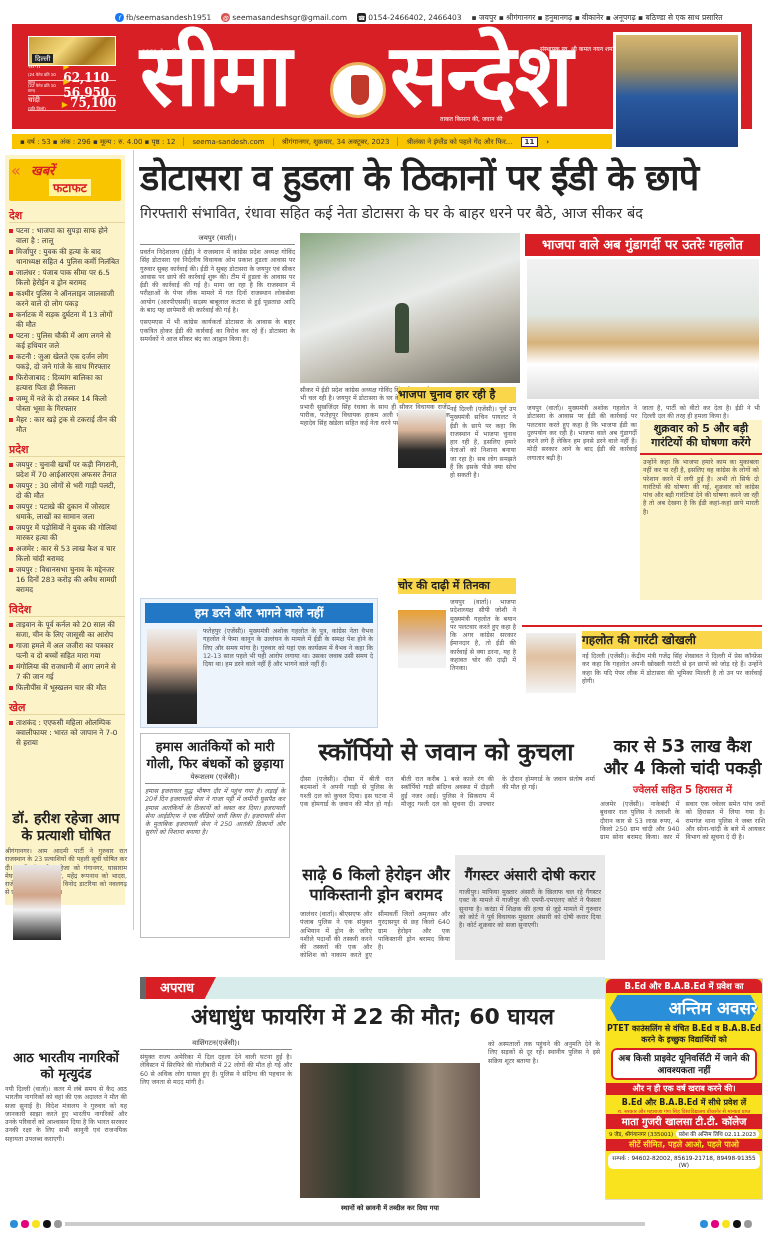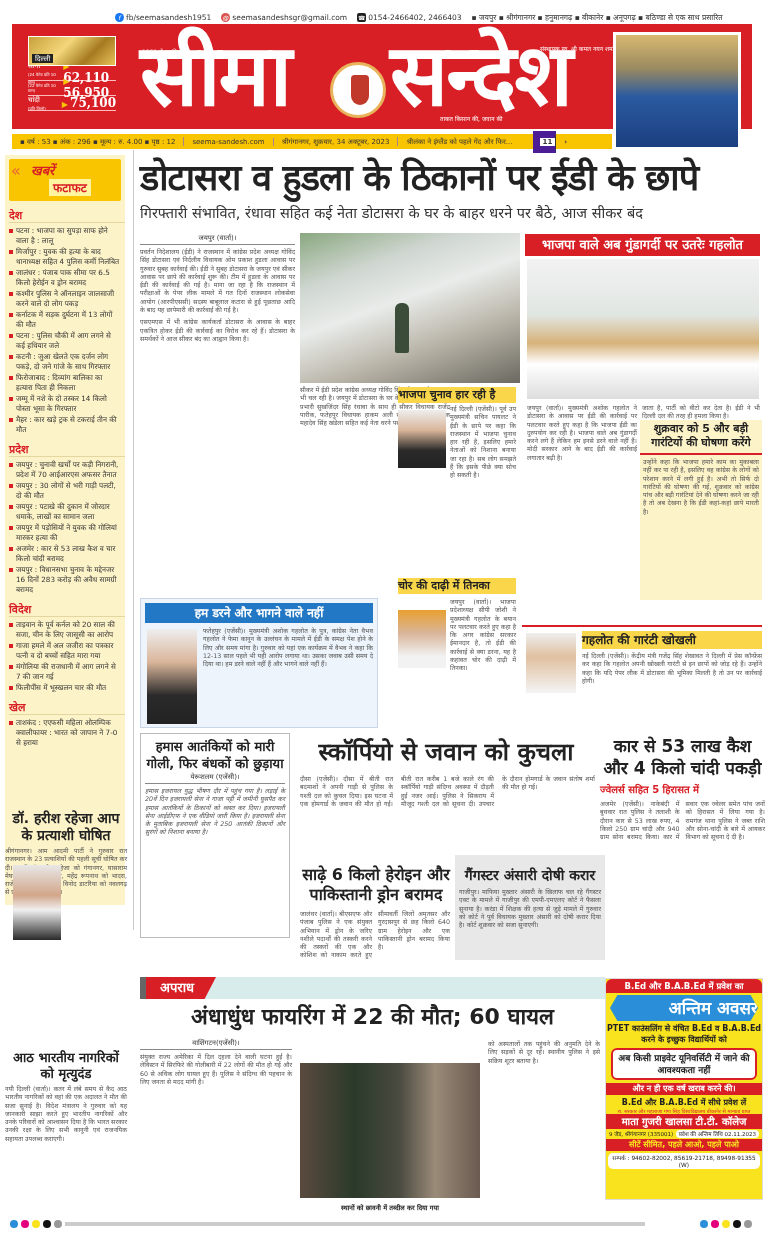--- a/index.html
+++ b/index.html
@@ -22,21 +22,21 @@
 .logo2{left:390px;top:30px;font-family:"DejaVu Serif",serif;font-weight:bold;color:#fff;font-size:86px;line-height:90px;letter-spacing:-2px}
 .emblem{left:330px;top:62px;width:56px;height:56px;border-radius:50%;background:#fff;border:3px solid #e8b35a}
 .emblem:before{content:"";position:absolute;left:18px;top:10px;width:18px;height:30px;background:#c0392b;border-radius:4px 4px 10px 10px}
 .estd{left:142px;top:48px;font-size:6px;color:#fff}
 .founder{left:540px;top:45px;font-size:6px;color:#fff}
 .tagline{left:440px;top:115px;font-size:6px;color:#fff}
 .cricket{left:613px;top:32px;width:128px;height:118px;background:linear-gradient(180deg,#d8b870 0%,#9a8a60 30%,#2a5aa0 55%,#1c3f80 100%);border:3px solid #fff}
 
 .infobar{left:12px;top:134px;width:600px;height:15px;background:#f9c400;display:flex;align-items:center;font-size:7px;color:#333}
 .infobar span{padding:0 8px;border-right:1px solid #a88;white-space:nowrap}
-.infobar .pg{background:#fff;border:7px solid #4c1d95;font-weight:bold;padding:0 3px;margin-left:12px;border-right:1px solid #333}
+.infobar .pg{background:#fff;border:1px solid #4c1d95;font-weight:bold;padding:0 3px;margin-left:0;border-right:1px solid #333}
 
 .side{left:5px;top:155px;width:120px;height:750px;background:#fdf3c8}
 .side h4{color:#d81f26;font-family:"DejaVu Serif",serif;font-size:11px;margin:6px 0 3px 4px;border-bottom:1px solid #e5d6a0}
 .side ul{list-style:none;padding:0 4px}
 .side li{font-size:7.2px;line-height:10px;padding-left:7px;position:relative;margin-bottom:1px;color:#333}
 .side li:before{content:"";position:absolute;left:0;top:3px;width:4px;height:4px;background:#d81f26}
 .khabar{margin:4px;height:42px;background:#f9c400;border-radius:2px;position:relative}
 .khabar .t1{position:absolute;left:22px;top:2px;color:#d81f26;font-size:13px;font-weight:bold;font-style:italic}
 .khabar .t2{position:absolute;left:40px;top:20px;color:#d81f26;font-size:12px;font-weight:bold;background:#fff4a0;padding:0 4px}
 .khabar .q{position:absolute;left:2px;top:2px;color:#e63;font-size:16px}
@@ -217,21 +217,21 @@
   <div class="dateline">येरूशलम (एजेंसी)।</div>
   <p class="para" style="font-style:italic">हमास इजरायल युद्ध भीषण दौर में पहुंच गया है। लड़ाई के 20वें दिन इजरायली सेना ने गाजा पट्टी में जमीनी घुसपैठ कर हमास आतंकियों के ठिकानों को ध्वस्त कर दिया। इजरायली सेना आईडीएफ ने एक वीडियो जारी किया है। इजरायली सेना के मुताबिक इजरायली सेना ने 250 आतंकी ठिकानों और सुरंगों को निशाना बनाया है।</p>
 </div>
 
 <div class="abs h-big" style="left:296px;top:735px;width:300px;font-size:24px;line-height:34px">स्कॉर्पियो से जवान को कुचला</div>
 <div class="abs" style="left:300px;top:775px;width:295px;column-count:3;column-gap:8px">
   <p class="para">दौसा (एजेंसी)। दौसा में बीती रात बदमाशों ने अपनी गाड़ी से पुलिस के गश्ती दल को कुचल दिया। इस घटना में एक होमगार्ड के जवान की मौत हो गई। बीती रात करीब 1 बजे काले रंग की स्कॉर्पियो गाड़ी संदिग्ध अवस्था में दौड़ती हुई नजर आई। पुलिस ने सिकराय में मौजूद गश्ती दल को सूचना दी। उपचार के दौरान होमगार्ड के जवान संतोष शर्मा की मौत हो गई।</p>
 </div>
 
 <div class="abs h-big" style="left:600px;top:735px;width:165px;font-size:17px;line-height:22px">कार से 53 लाख कैश और 4 किलो चांदी पकड़ी</div>
-<div class="abs" style="left:600px;top:782px;width:165px;text-align:left;color:#d81f26;font-weight:bold;font-size:10px">ज्वेलर्स सहित 5 हिरासत में</div>
+<div class="abs" style="left:600px;top:782px;width:165px;text-align:center;color:#d81f26;font-weight:bold;font-size:10px">ज्वेलर्स सहित 5 हिरासत में</div>
 <div class="abs" style="left:600px;top:800px;width:165px;column-count:2;column-gap:6px">
   <p class="para">अजमेर (एजेंसी)। नाकेबंदी में बुधवार रात पुलिस ने तलाशी के दौरान कार से 53 लाख रुपए, 4 किलो 250 ग्राम चांदी और 940 ग्राम सोना बरामद किया। कार में सवार एक ज्वेलर समेत पांच जनों को हिरासत में लिया गया है। रामगंज थाना पुलिस ने जब्त राशि और सोना-चांदी के बारे में आयकर विभाग को सूचना दे दी है।</p>
 </div>
 
 <div class="abs h-big" style="left:296px;top:865px;width:160px;font-size:16px;line-height:20px">साढ़े 6 किलो हेरोइन और पाकिस्तानी ड्रोन बरामद</div>
 <div class="abs" style="left:300px;top:910px;width:150px;column-count:2;column-gap:6px">
   <p class="para">जालंधर (वार्ता)। बीएसएफ और पंजाब पुलिस ने एक संयुक्त अभियान में ड्रोन के जरिए नशीले पदार्थों की तस्करी करने की तस्करों की एक और कोशिश को नाकाम करते हुए सीमावर्ती जिलों अमृतसर और गुरदासपुर से छह किलो 640 ग्राम हेरोइन और एक पाकिस्तानी ड्रोन बरामद किया है।</p>
 </div>
 
 <div class="abs ganger">

